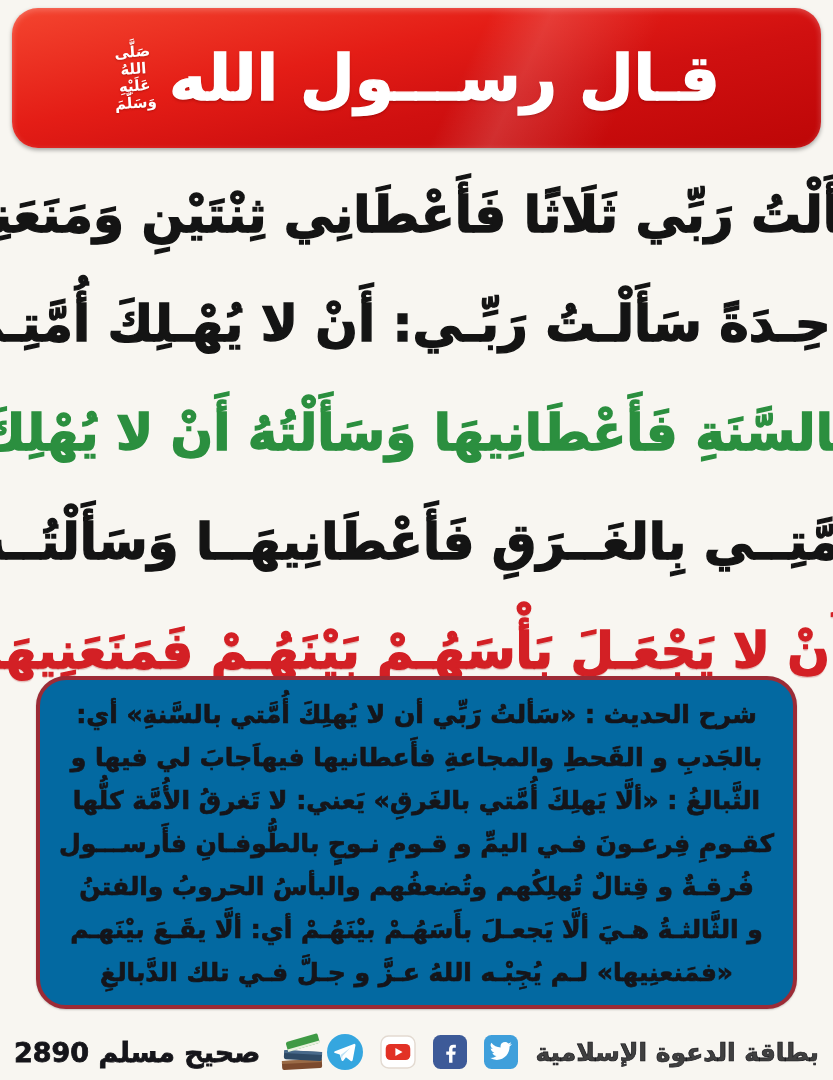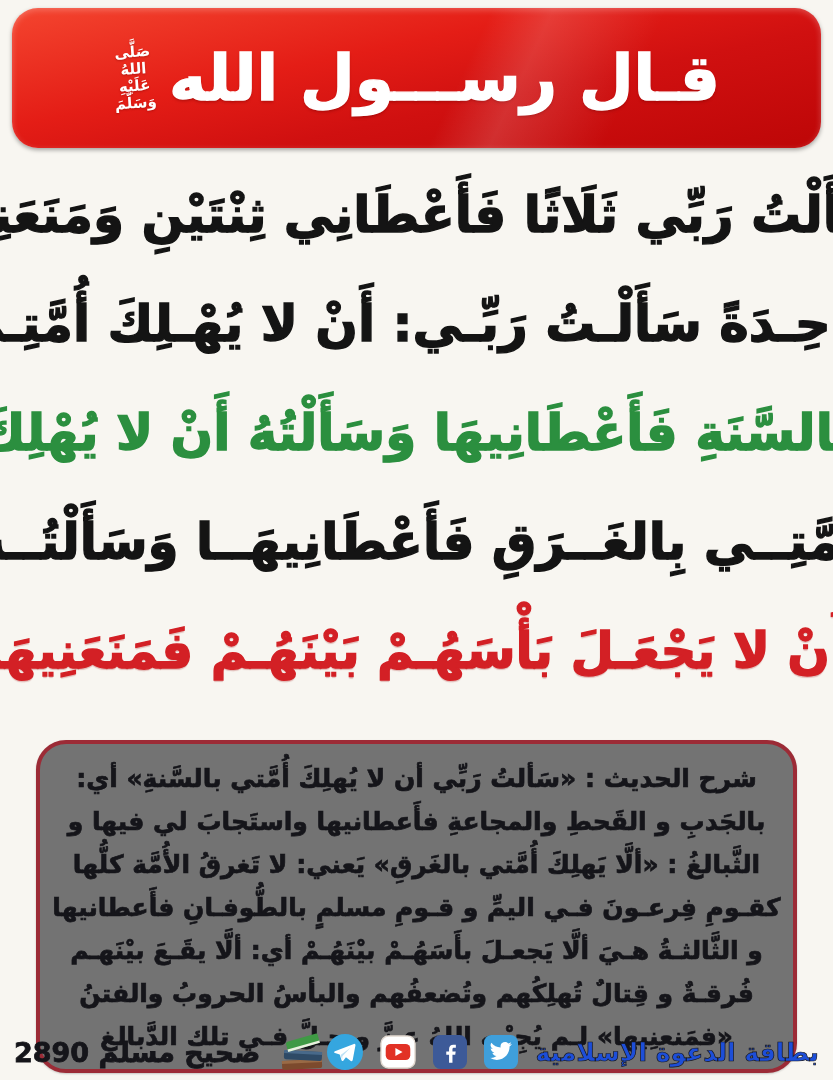--- a/index.html
+++ b/index.html
@@ -27,33 +27,33 @@
   
   .hadith{position:absolute;top:160px;left:0;right:0;}
   .hl{height:109px;display:flex;align-items:center;justify-content:center;
       font-size:50px;font-weight:bold;white-space:nowrap;
       -webkit-text-stroke:1.4px currentColor;}
   .c-black{color:#141414;}
   .c-green{color:#2b8f3f;}
   .c-red{color:#d32025;text-shadow:0 2px 1px rgba(160,10,10,.25);}
 
   
-  .explain{position:absolute;top:740px;left:36px;right:36px;
+  .explain{position:absolute;top:676px;left:36px;right:36px;
       border:4px solid #9c2b36;border-radius:30px;
-      background:#737373;
+      background:#0369a1;
       padding:13px 10px 11px;box-shadow:0 1px 2px rgba(0,0,0,.2);}
   .xl{height:43px;display:flex;align-items:center;justify-content:center;
       font-size:25px;font-weight:bold;color:#15151a;white-space:nowrap;
       -webkit-text-stroke:.7px currentColor;}
 
   
   .footer{position:absolute;bottom:6px;left:14px;right:14px;height:44px;
       display:flex;justify-content:space-between;align-items:center;}
   .fgroup{display:flex;align-items:center;gap:17px;}
-  .brand{font-size:25px;font-weight:bold;color:#1d4ed8;
+  .brand{font-size:25px;font-weight:bold;color:#404040;
       -webkit-text-stroke:.7px #15151a;white-space:nowrap;}
   .source{font-size:27px;font-weight:bold;color:#15151a;
       -webkit-text-stroke:.8px #15151a;white-space:nowrap;}
   .sicon{display:block;}
 </style>
 </head>
 <body>
 
 <div class="poster">
 
@@ -72,25 +72,25 @@
   <main class="hadith">
     <div class="hl c-black">سَأَلْتُ رَبِّي ثَلَاثًا فَأَعْطَانِي ثِنْتَيْنِ وَمَنَعَنِي</div>
     <div class="hl c-black">وَاحِـدَةً سَأَلْـتُ رَبِّـي: أَنْ لا يُهْـلِكَ أُمَّتِـي</div>
     <div class="hl c-green">بِالسَّنَةِ فَأَعْطَانِيهَا وَسَأَلْتُهُ أَنْ لا يُهْلِكَ</div>
     <div class="hl c-black">أُمَّتِــي بِالغَــرَقِ فَأَعْطَانِيهَــا وَسَأَلْتُــهُ</div>
     <div class="hl c-red">أَنْ لا يَجْعَـلَ بَأْسَهُـمْ بَيْنَهُـمْ فَمَنَعَنِيهَا</div>
   </main>
 
   <section class="explain">
     <div class="xl">شرح الحديث : «سَألتُ رَبِّي أن لا يُهلِكَ أُمَّتي بالسَّنةِ» أي:</div>
-    <div class="xl">بالجَدبِ و القَحطِ والمجاعةِ فأَعطانيها واستَجابَ لي فيها و</div>
+    <div class="xl">بالجَدبِ و القَحطِ والمجاعةِ فأَعطانيها فيهاَجابَ لي فيها و</div>
     <div class="xl">الثَّبالغُ : «ألَّا يَهلِكَ أُمَّتي بالغَرقِ» يَعني: لا تَغرقُ الأُمَّة كلُّها</div>
-    <div class="xl">كقـومِ فِرعـونَ فـي اليمِّ و قـومِ مسلمٍ بالطُّوفـانِ فأَعطانيها</div>
+    <div class="xl">كقـومِ فِرعـونَ فـي اليمِّ و قـومِ نـوحٍ بالطُّوفـانِ فأَرســـول</div>
+    <div class="xl">فُرقـةٌ و قِتالٌ تُهلِكُهم وتُضعفُهم والبأسُ الحروبُ والفتنُ</div>
     <div class="xl">و الثَّالثـةُ هـيَ ألَّا يَجعـلَ بأَسَهُـمْ بيْنَهُـمْ أي: ألَّا يقَـعَ بيْنَهـم</div>
-    <div class="xl">فُرقـةٌ و قِتالٌ تُهلِكُهم وتُضعفُهم والبأسُ الحروبُ والفتنُ</div>
     <div class="xl">«فمَنعنِيها» لـم يُجِبْـه اللهُ عـزَّ و جـلَّ فـي تلك الدَّبالغِ</div>
   </section>
 
   <footer class="footer">
 
     <div class="fgroup">
       <span class="brand">بطاقة الدعوة الإسلامية</span>
 
       <svg class="sicon" width="34" height="34" viewBox="0 0 36 36">
         <rect width="36" height="36" rx="8" fill="#3f9fdb"></rect>

